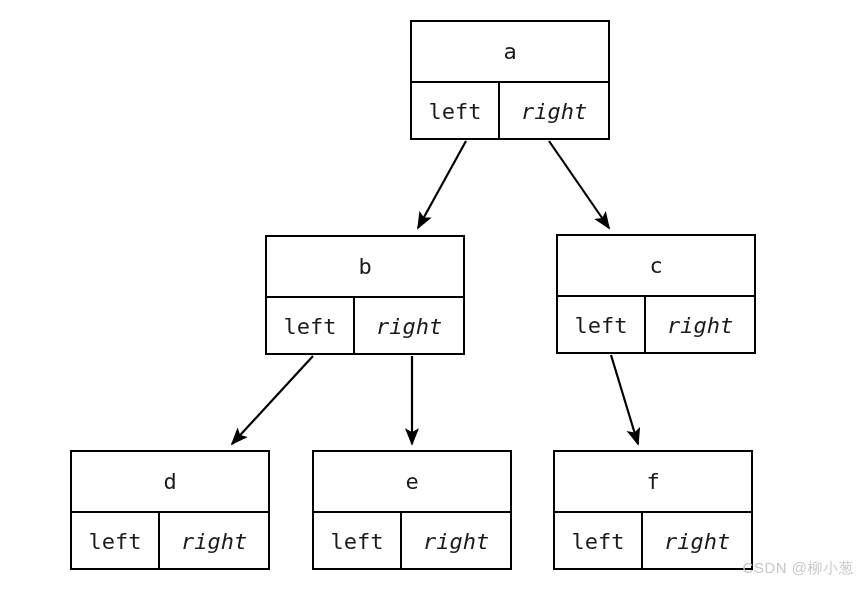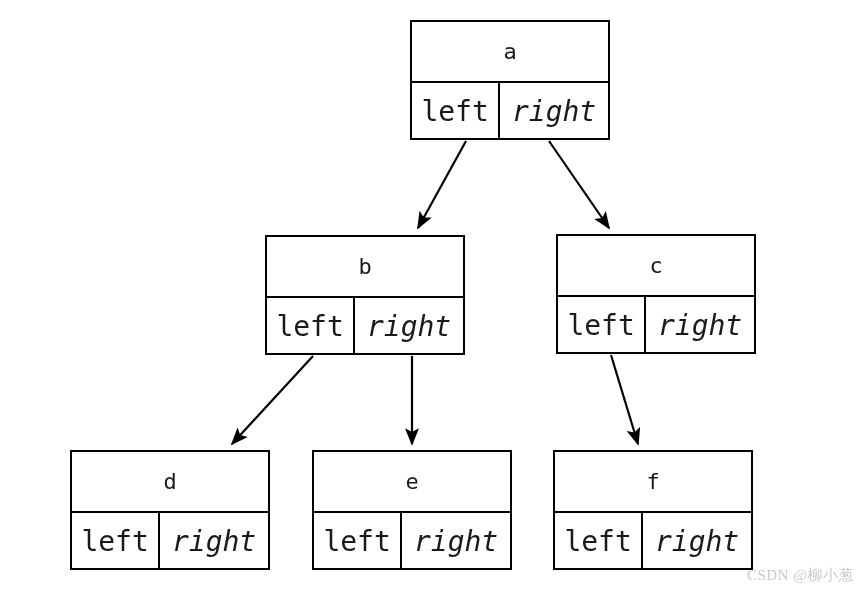--- a/index.html
+++ b/index.html
@@ -45,37 +45,37 @@
   }
   .node-cells {
     display: flex;
     height: 57px;
   }
   .cell {
     box-sizing: border-box;
     display: flex;
     align-items: center;
     justify-content: center;
-    font-size: 28px;
+    font-size: 22px;
     color: #1a1a1a;
     line-height: 1;
   }
   .cell-left {
     width: 45%;
     border-right: 2px solid #000000;
   }
   .cell-right {
     width: 55%;
     font-style: italic;
   }
   .watermark {
     position: absolute;
     right: 8px;
-    bottom: 5px;
-    font-family: Liberation Serif, serif;
+    bottom: 12px;
+    font-family: Liberation Sans, sans-serif;
     font-size: 15px;
     color: #c9c9c9;
     white-space: nowrap;
     letter-spacing: 0.5px;
   }
 </style>
 </head>
 <body>
 
 <div id="diagram-canvas" style="background: rgb(255, 255, 255);">

